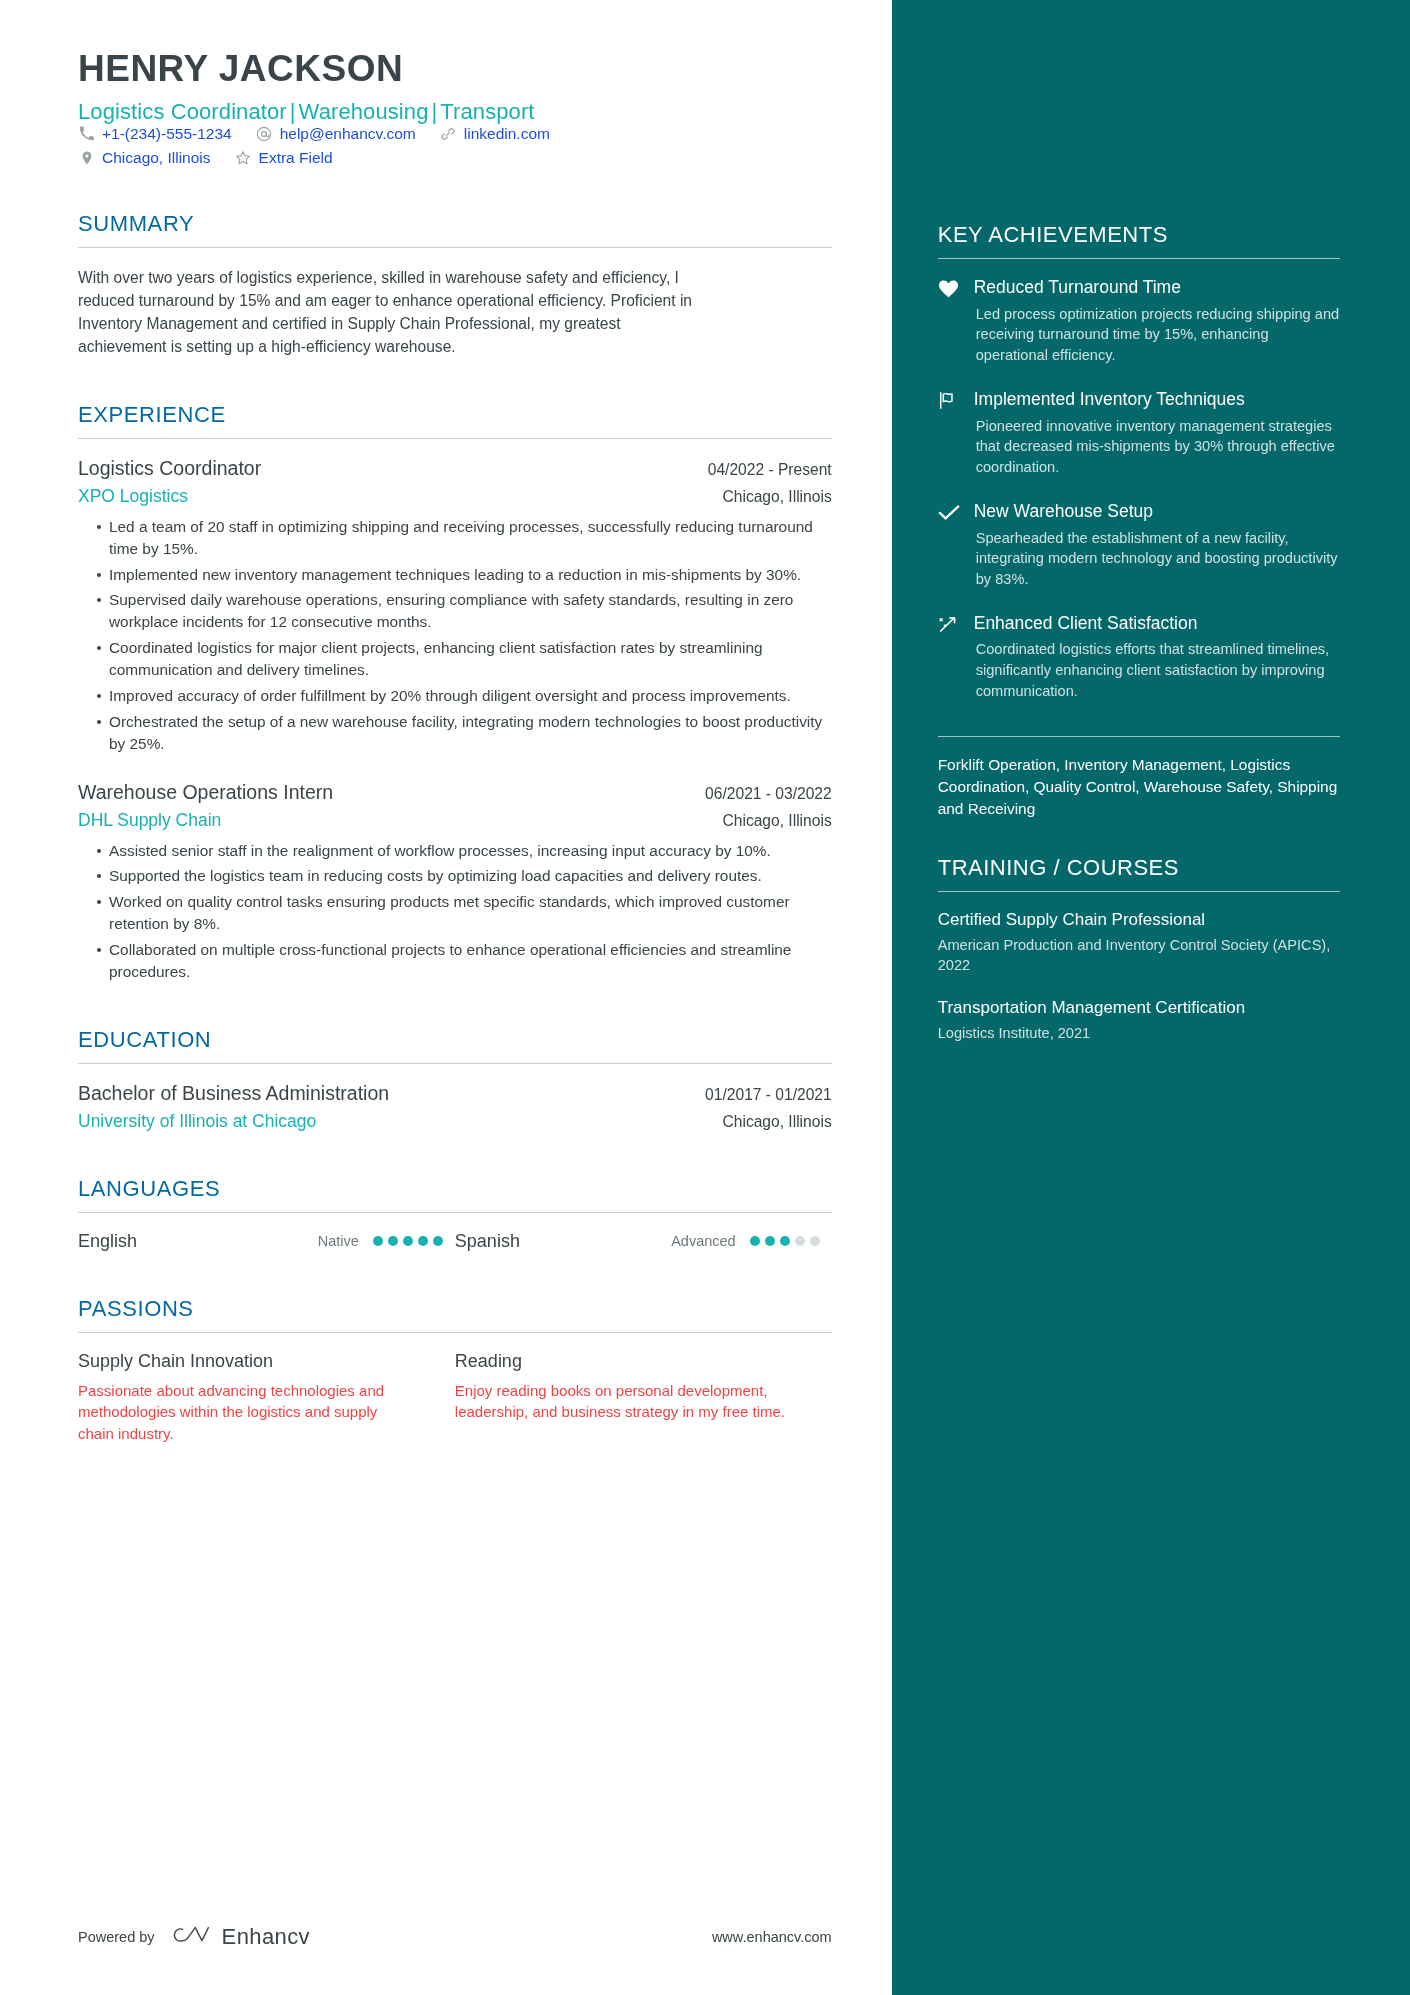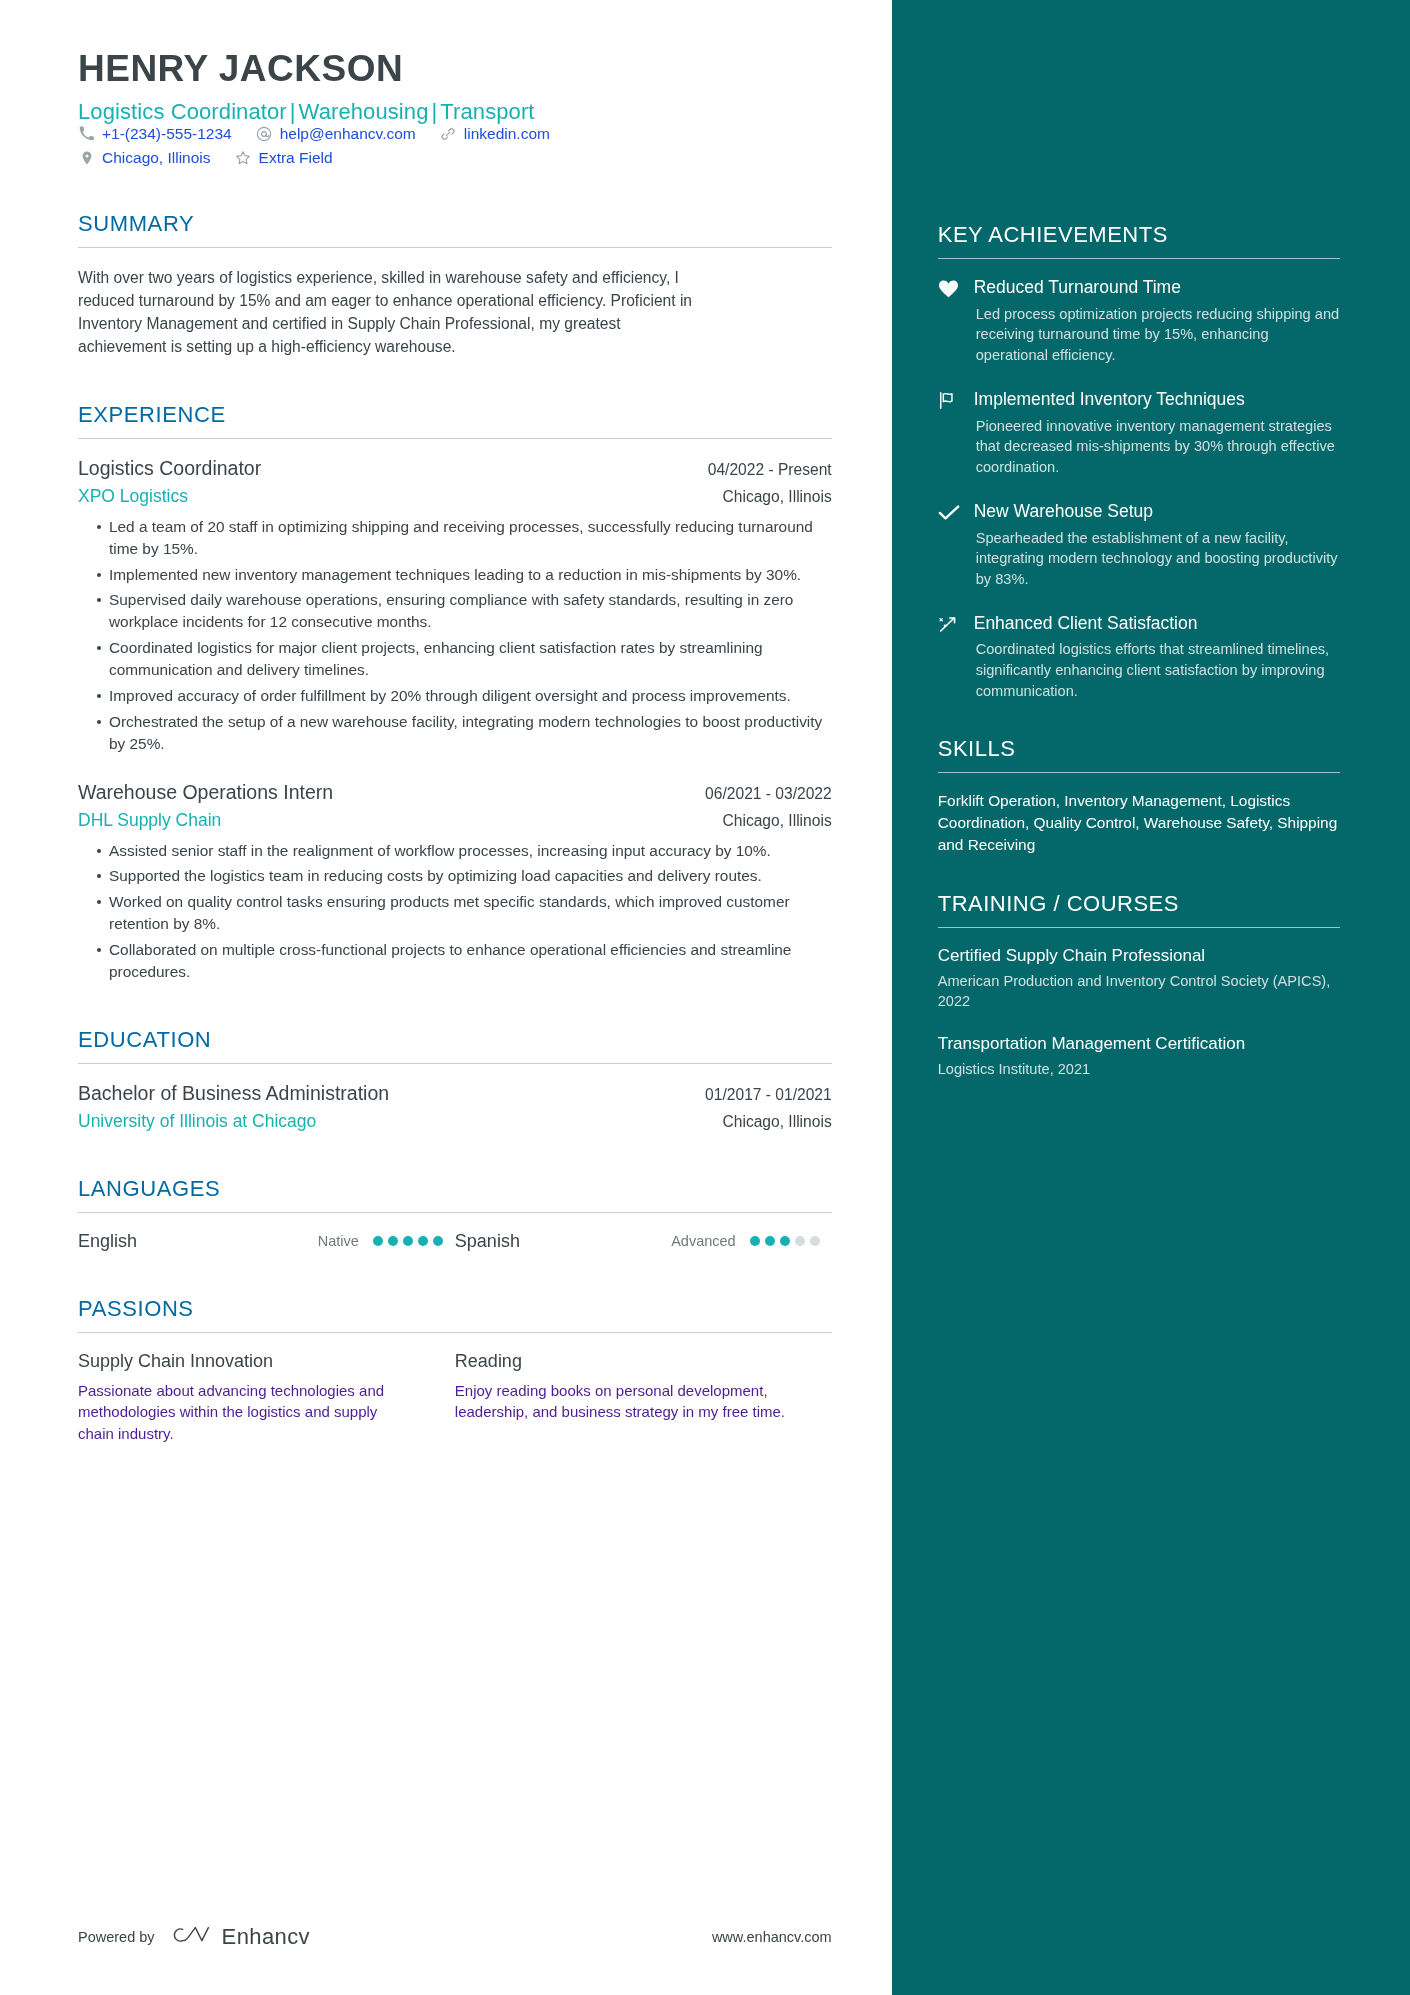--- a/index.html
+++ b/index.html
@@ -189,21 +189,21 @@
     padding-right: 42px;
   }
   .passion-title {
     font-size: 18px;
     color: #3b4448;
     margin-bottom: 8px;
   }
   .passion-desc {
     font-size: 15px;
     line-height: 1.44;
-    color: #4c1d95;
+    color: #ef4444;
   }
 
   
   .footer {
     position: absolute;
     left: 78px;
     right: 60px;
     bottom: 44px;
     display: flex;
     align-items: center;
@@ -534,21 +534,20 @@
             </svg>
           </div>
           <div class="ach-body">
             <div class="ach-title">Enhanced Client Satisfaction</div>
             <div class="ach-desc">Coordinated logistics efforts that streamlined timelines, significantly enhancing client satisfaction by improving communication.</div>
           </div>
         </div>
       </div>
 
       <div class="side-section">
-        <div class="side-title">SKILLS</div>
         <div class="side-rule"></div>
         <div class="skills-text">Forklift Operation, Inventory Management, Logistics Coordination, Quality Control, Warehouse Safety, Shipping and Receiving</div>
       </div>
 
       <div class="side-section">
         <div class="side-title">TRAINING / COURSES</div>
         <div class="side-rule"></div>
         <div class="course">
           <div class="course-title">Certified Supply Chain Professional</div>
           <div class="course-sub">American Production and Inventory Control Society (APICS), 2022</div>

